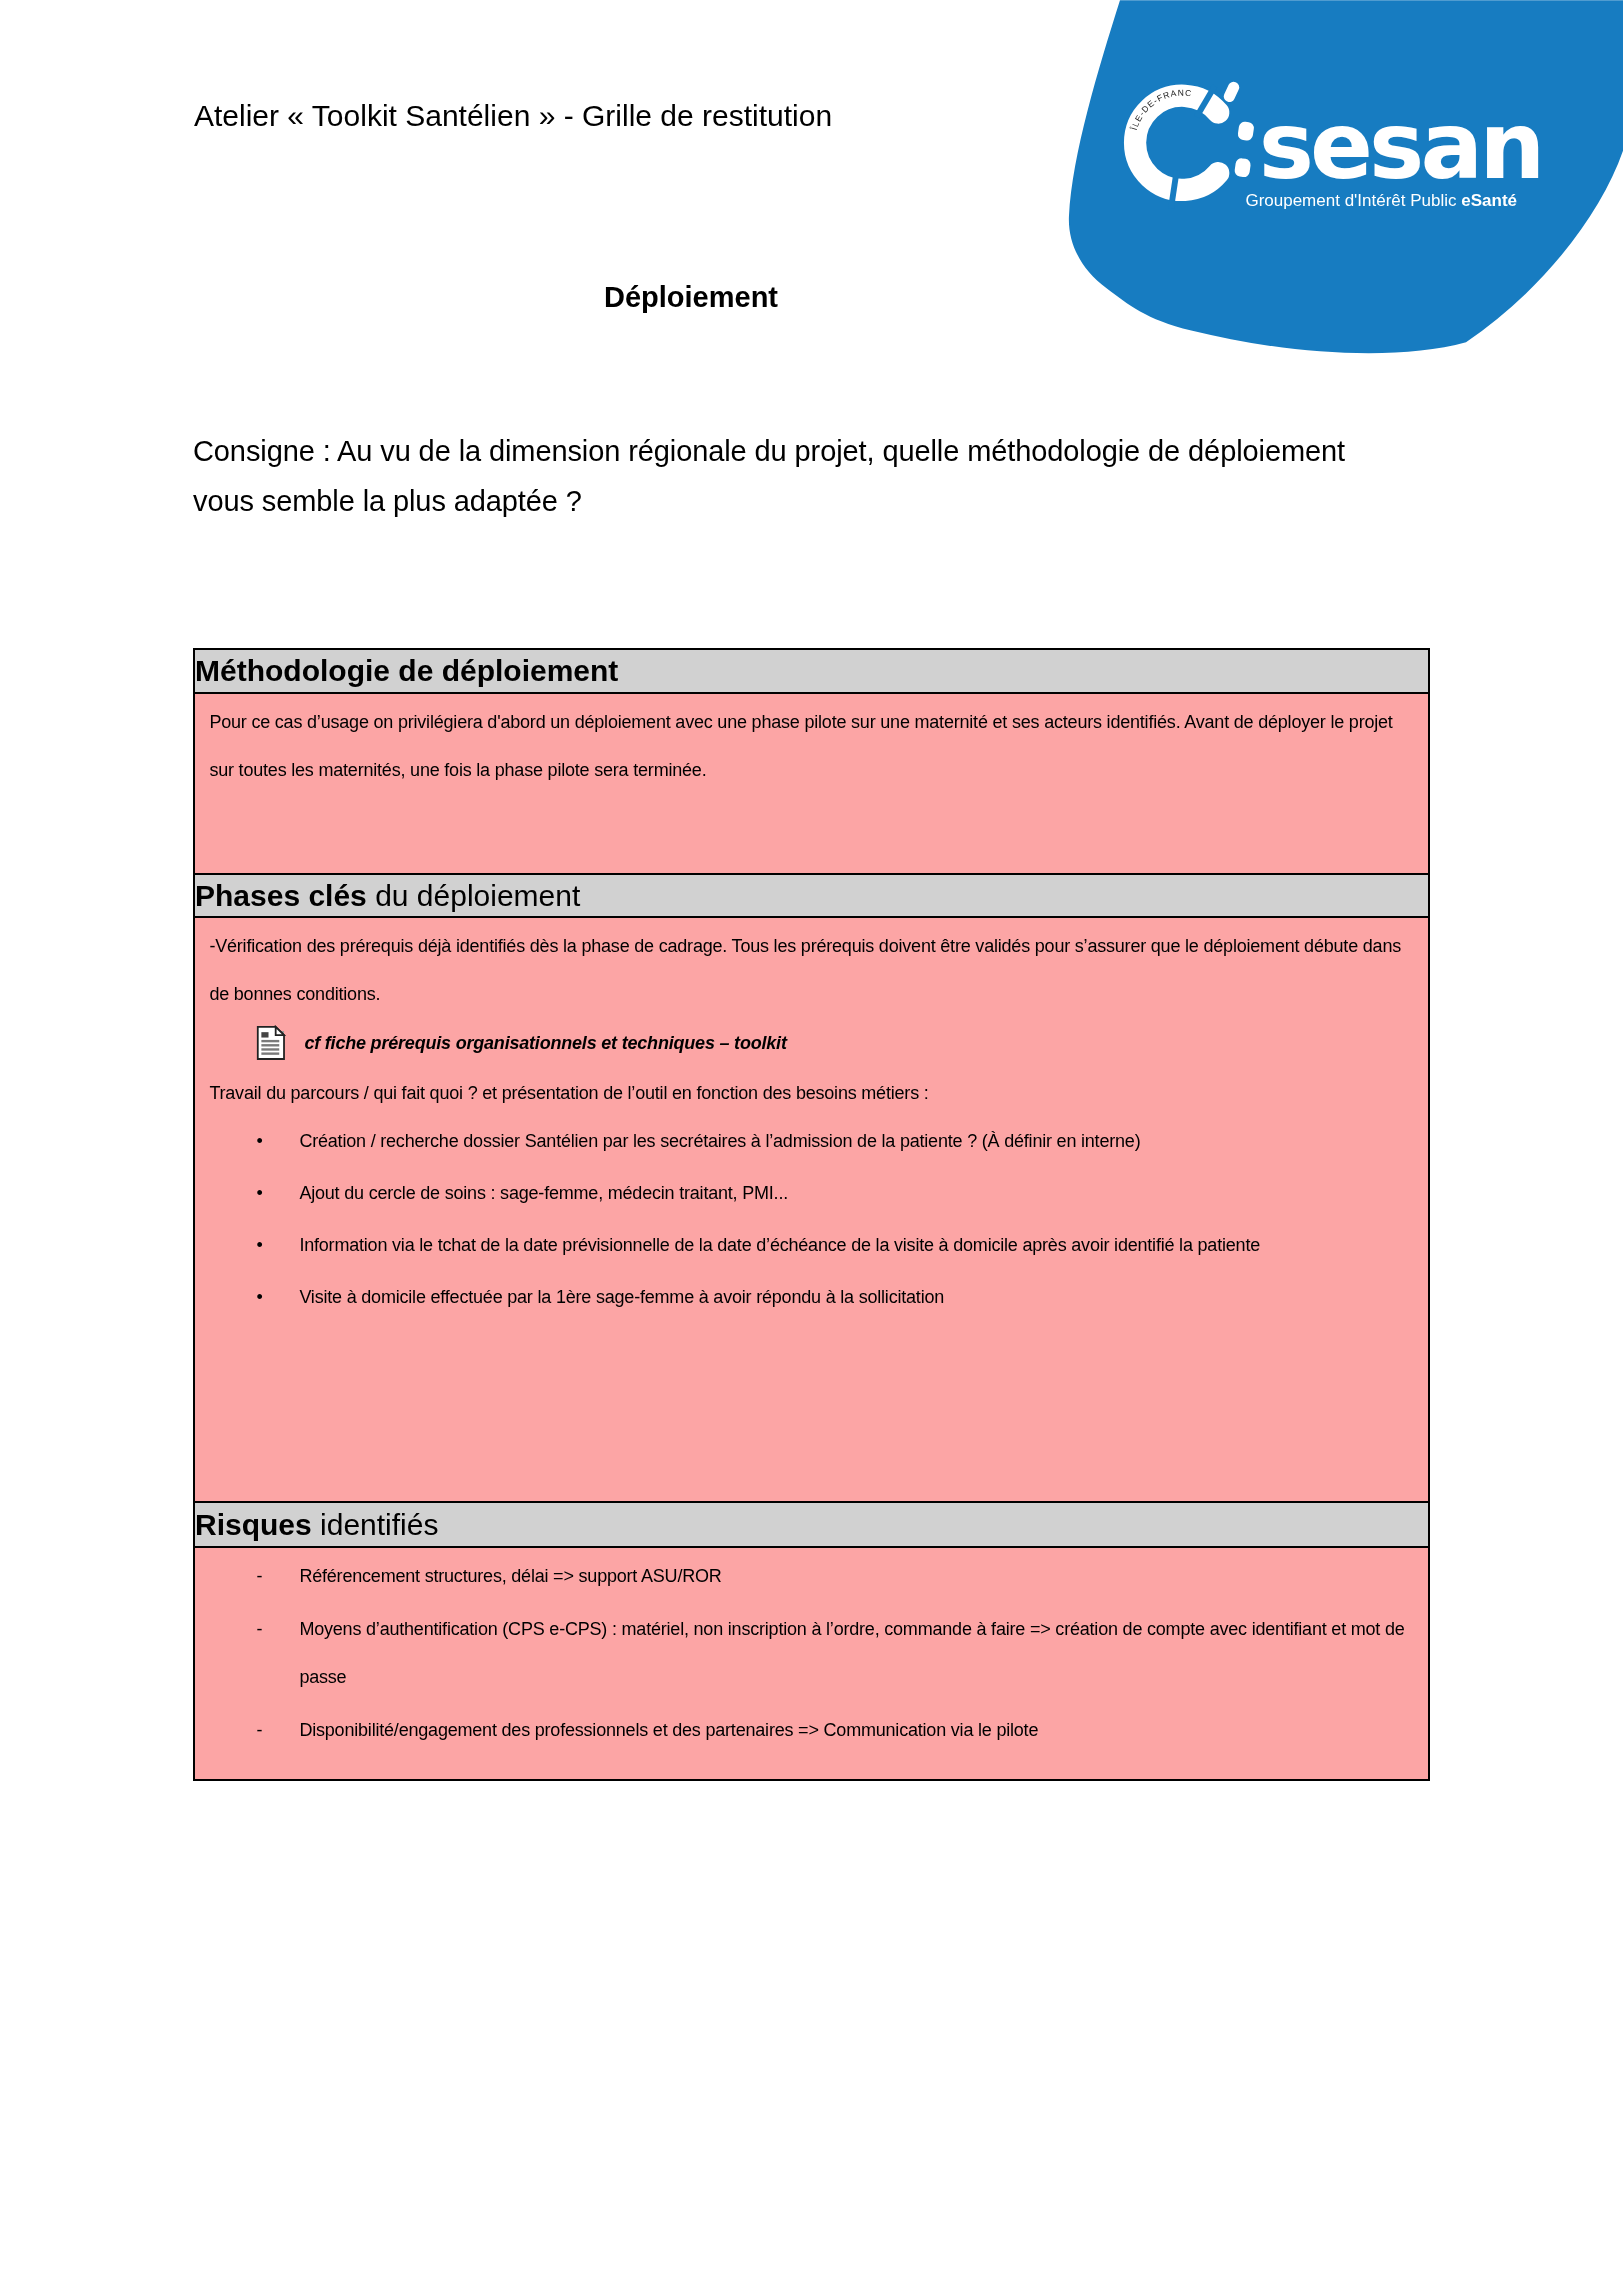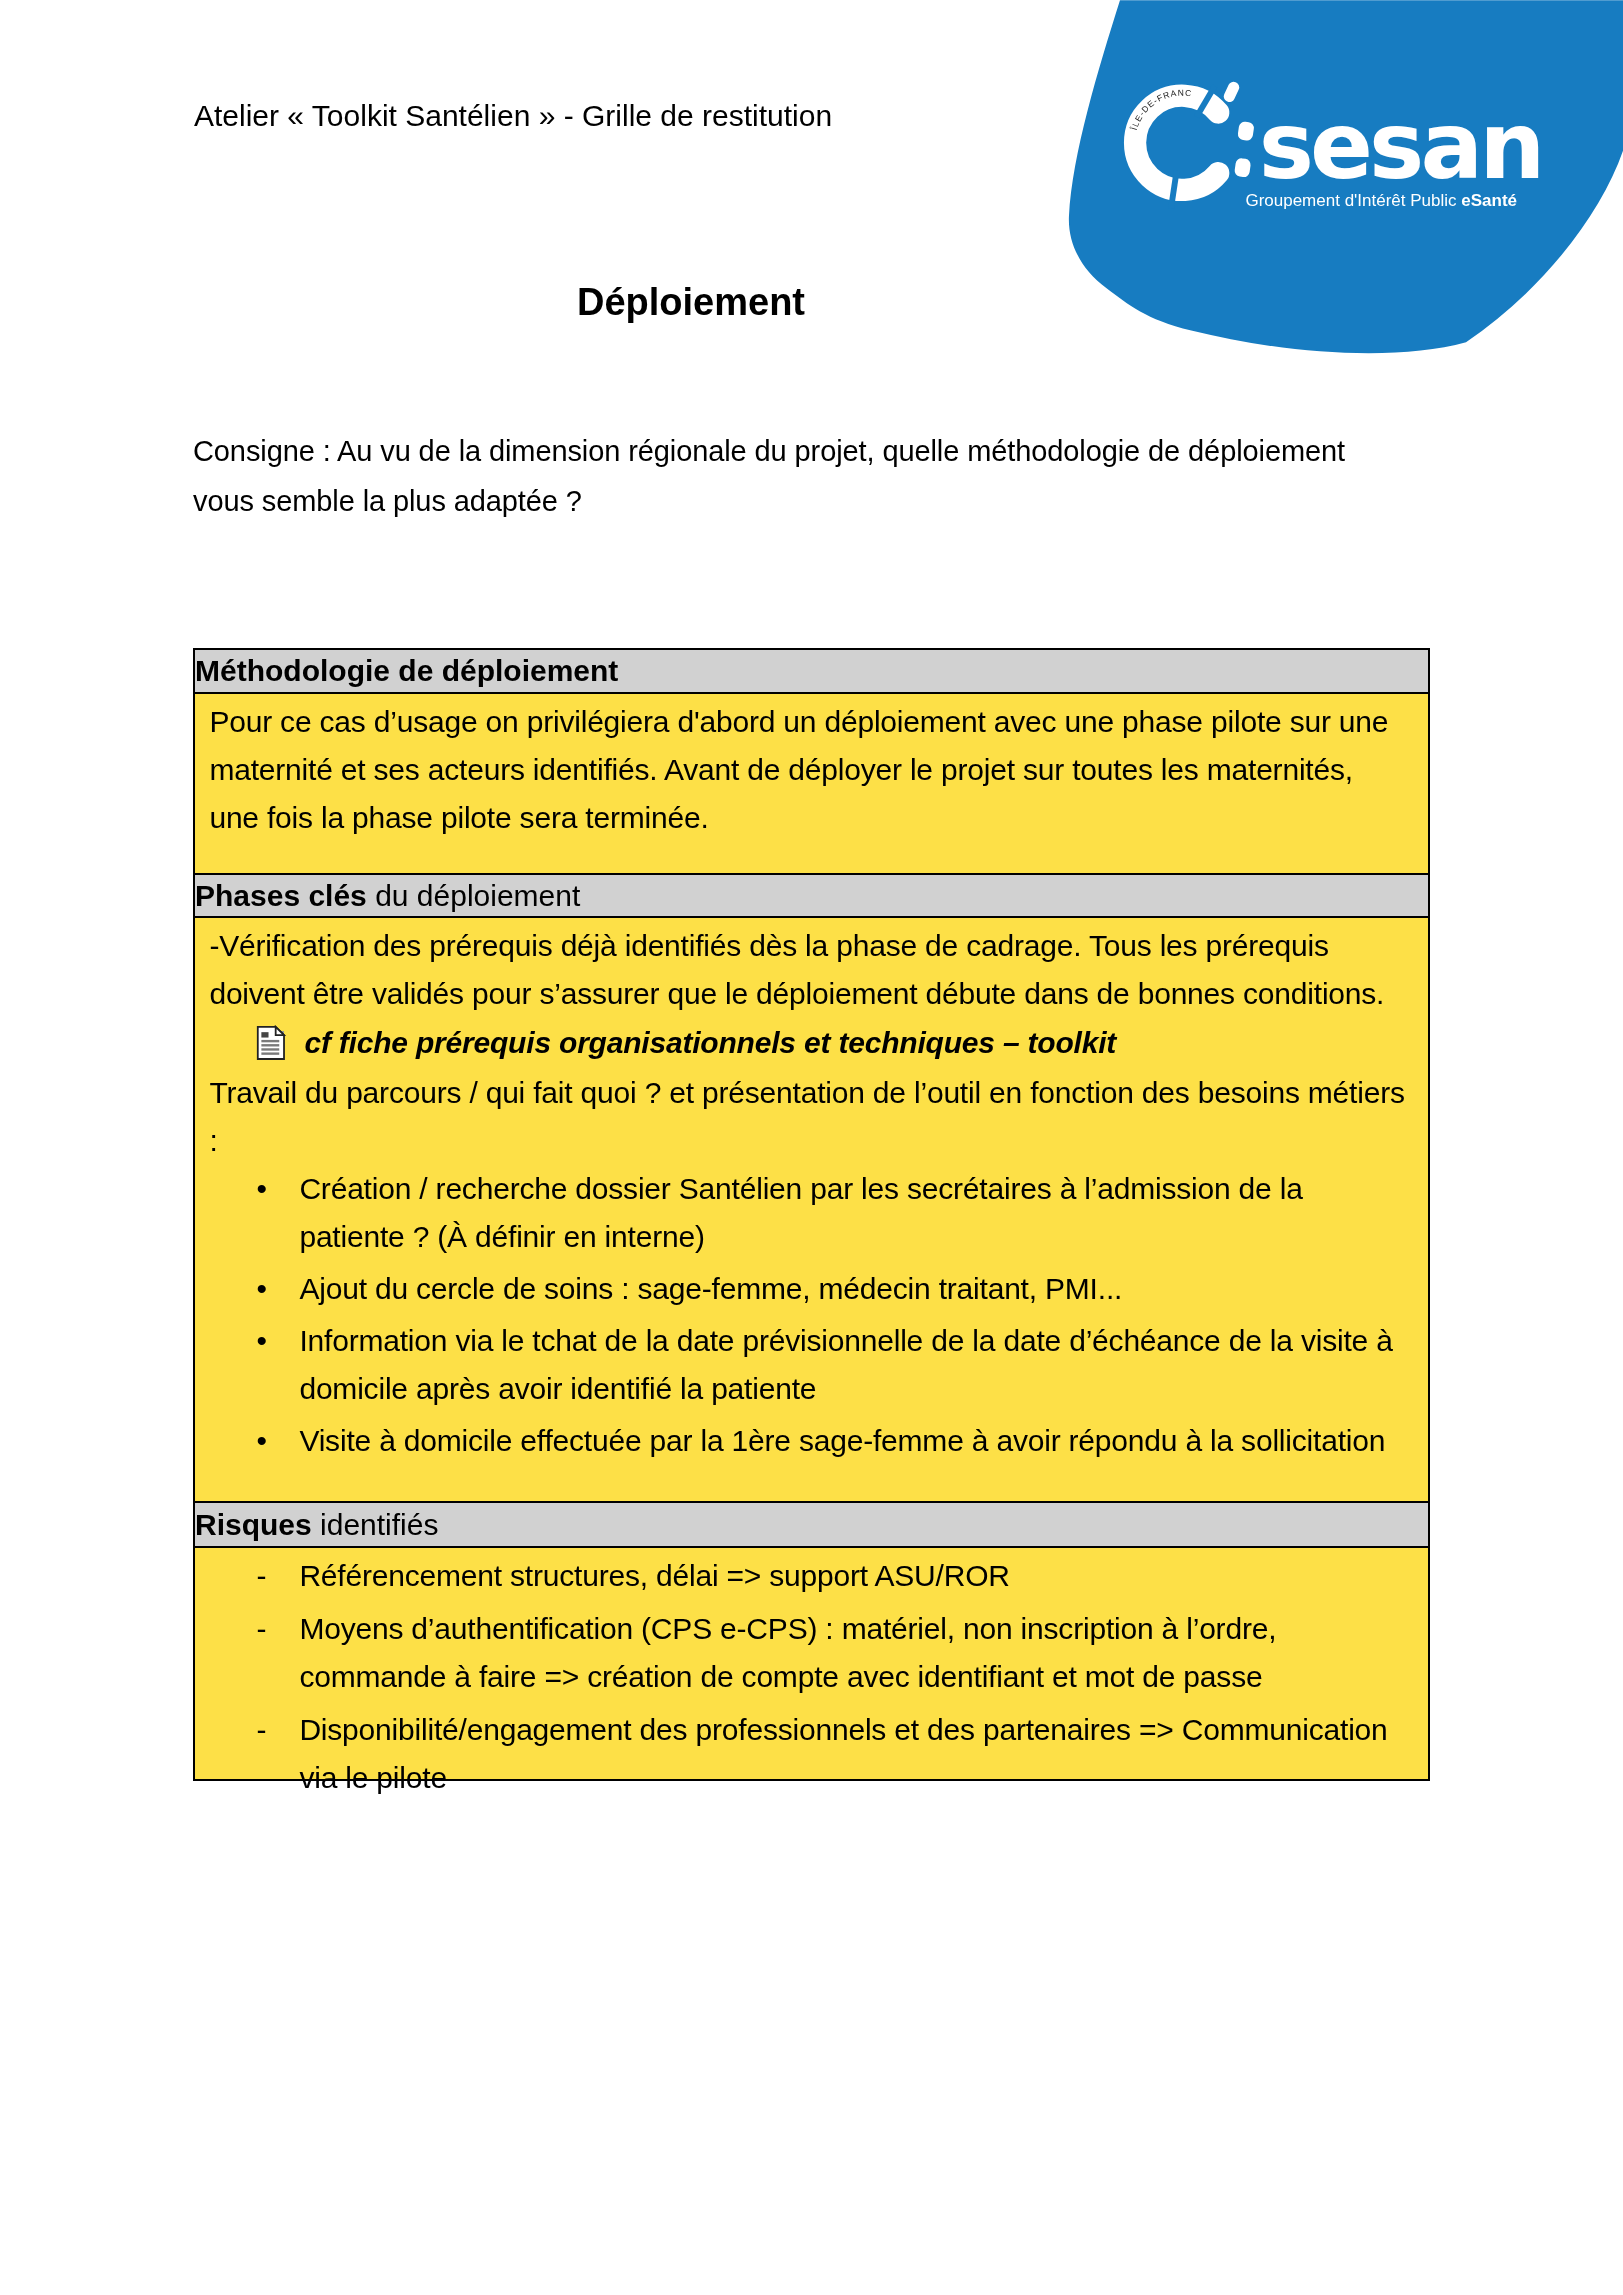--- a/index.html
+++ b/index.html
@@ -4,35 +4,35 @@
 <style>
   html,body{margin:0;padding:0;background:#fff;}
   body{width:1623px;height:2295px;position:relative;font-family:"Liberation Sans",sans-serif;color:#000;}
   .page{position:absolute;inset:0;background:#fff;overflow:hidden;}
 
   .doc-header{position:absolute;left:194px;top:99px;font-size:30px;letter-spacing:0;}
 
   .logo-svg{position:absolute;top:0;right:0;width:556px;height:370px;display:block;}
 
   .page-title{position:absolute;left:193px;top:281px;width:996px;margin:0;
-              text-align:center;font-size:38px;font-weight:bold;}
+              text-align:center;font-size:29px;font-weight:bold;}
 
   .consigne{position:absolute;left:193px;top:426px;width:1165px;margin:0;
             font-size:29px;line-height:50px;letter-spacing:-0.1px;}
 
   .grid{position:absolute;left:193px;top:648px;width:1237px;box-sizing:border-box;
         border:2.6px solid #000;}
   .row{box-sizing:border-box;border-bottom:2.6px solid #000;}
   .row:last-child{border-bottom:none;}
   .row.head{background:#d1d1d1;font-size:30px;display:flex;align-items:center;}
   .row.head .b{font-weight:bold;}
   .row.head .r{font-weight:normal;white-space:pre;}
   .h1r{height:44px;} .h2r{height:43px;} .h3r{height:45px;}
   .b1r{height:181px;} .b2r{height:585px;} .b3r{height:231px;}
-  .row.body{background:#fde047;padding:3.9px 19.6px 0 14.4px;font-size:30px;line-height:48px;letter-spacing:-0.2px;}
+  .row.body{background:#fca5a5;padding:3.9px 19.6px 0 14.4px;font-size:18px;line-height:48px;letter-spacing:-0.2px;}
   .row.body p{margin:0;}
 
   .note-line{display:flex;align-items:center;margin-left:47px;height:51px;}
   .doc-icon{width:31px;height:37px;flex:0 0 auto;margin-right:17px;}
   .note-text{font-weight:bold;font-style:italic;}
 
   .li{display:flex;margin-left:47px;margin-bottom:3.9px;}
   .li .marker{flex:0 0 43px;}
   .li .txt{flex:1;}
   .dli{display:flex;margin-left:47px;margin-bottom:5.2px;}

